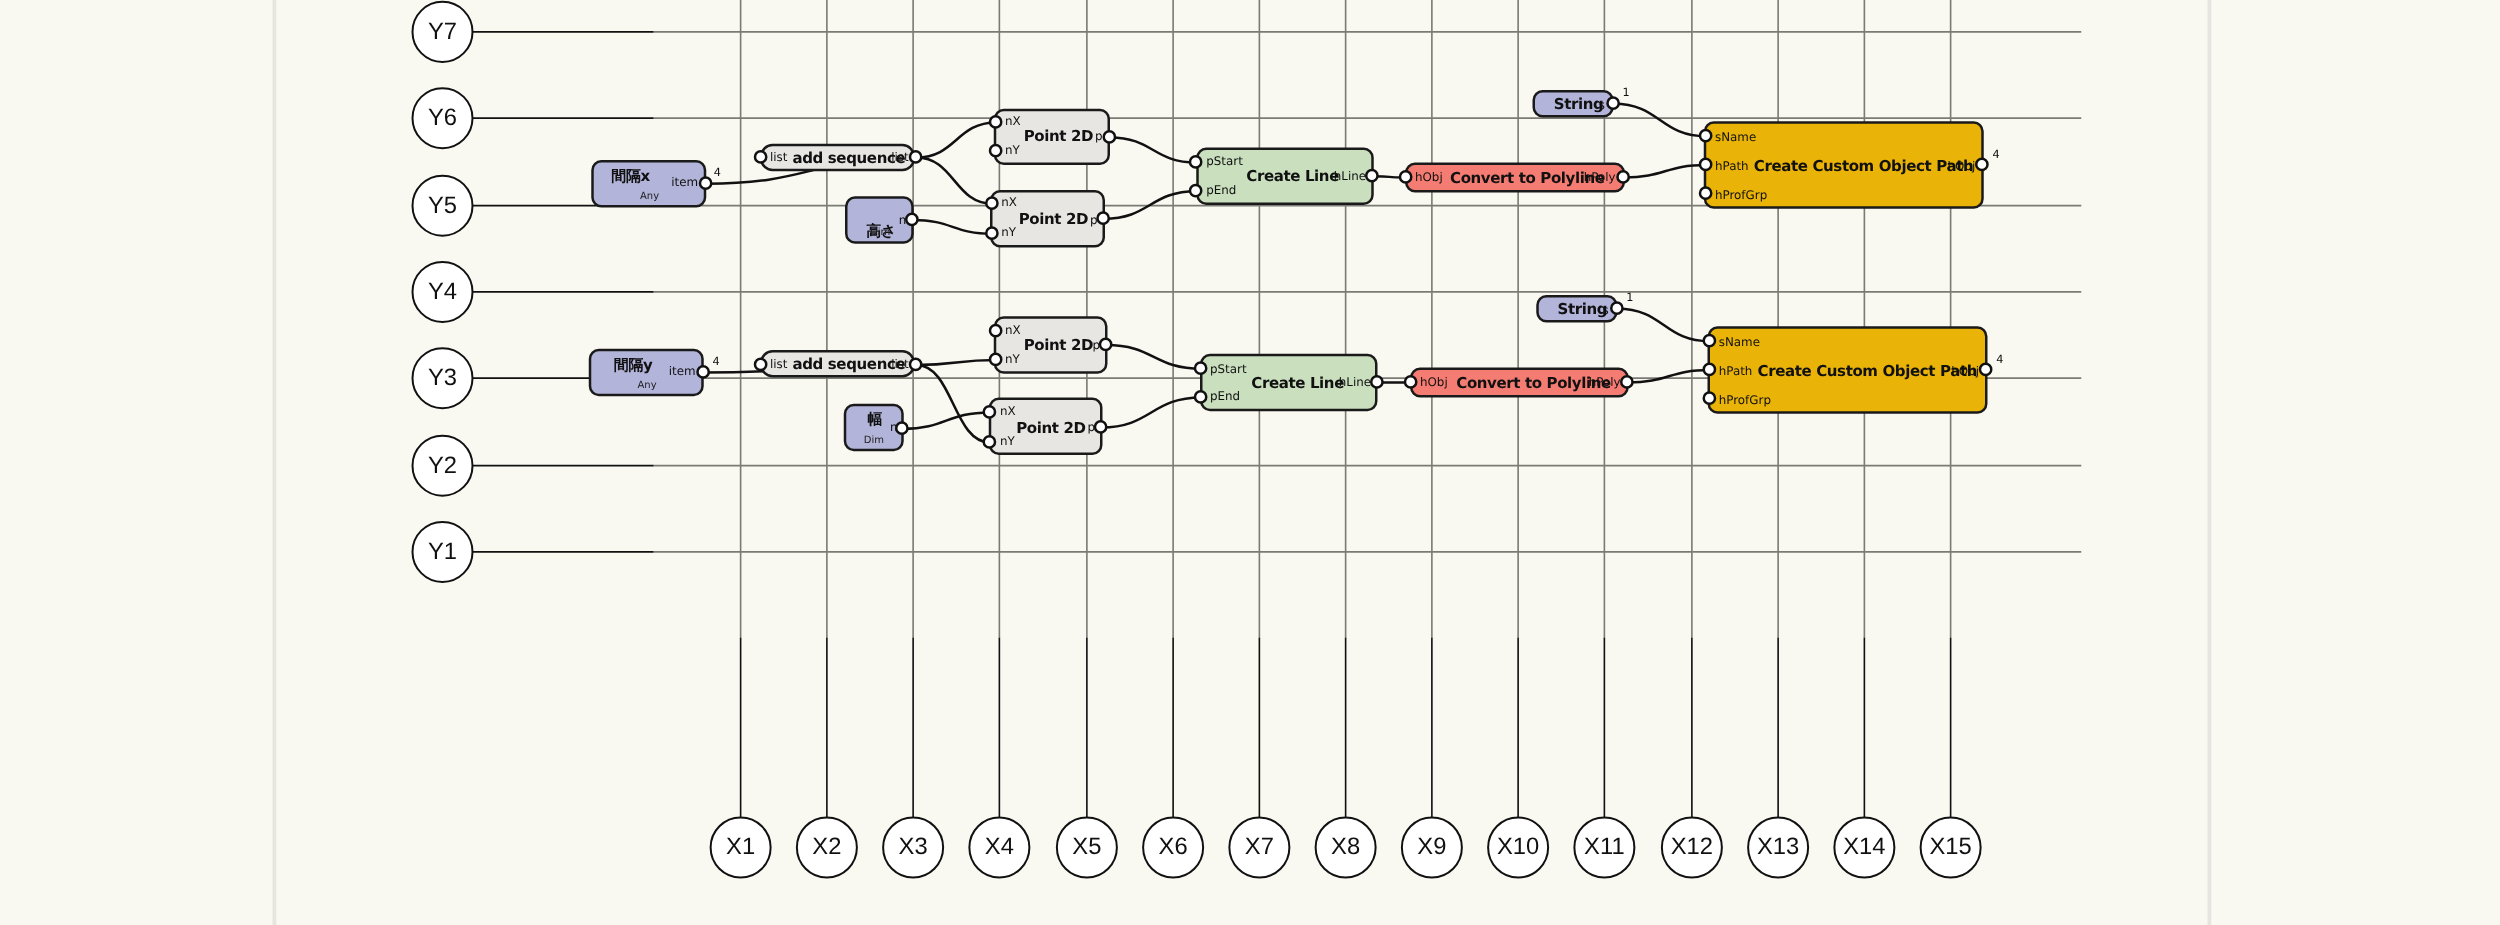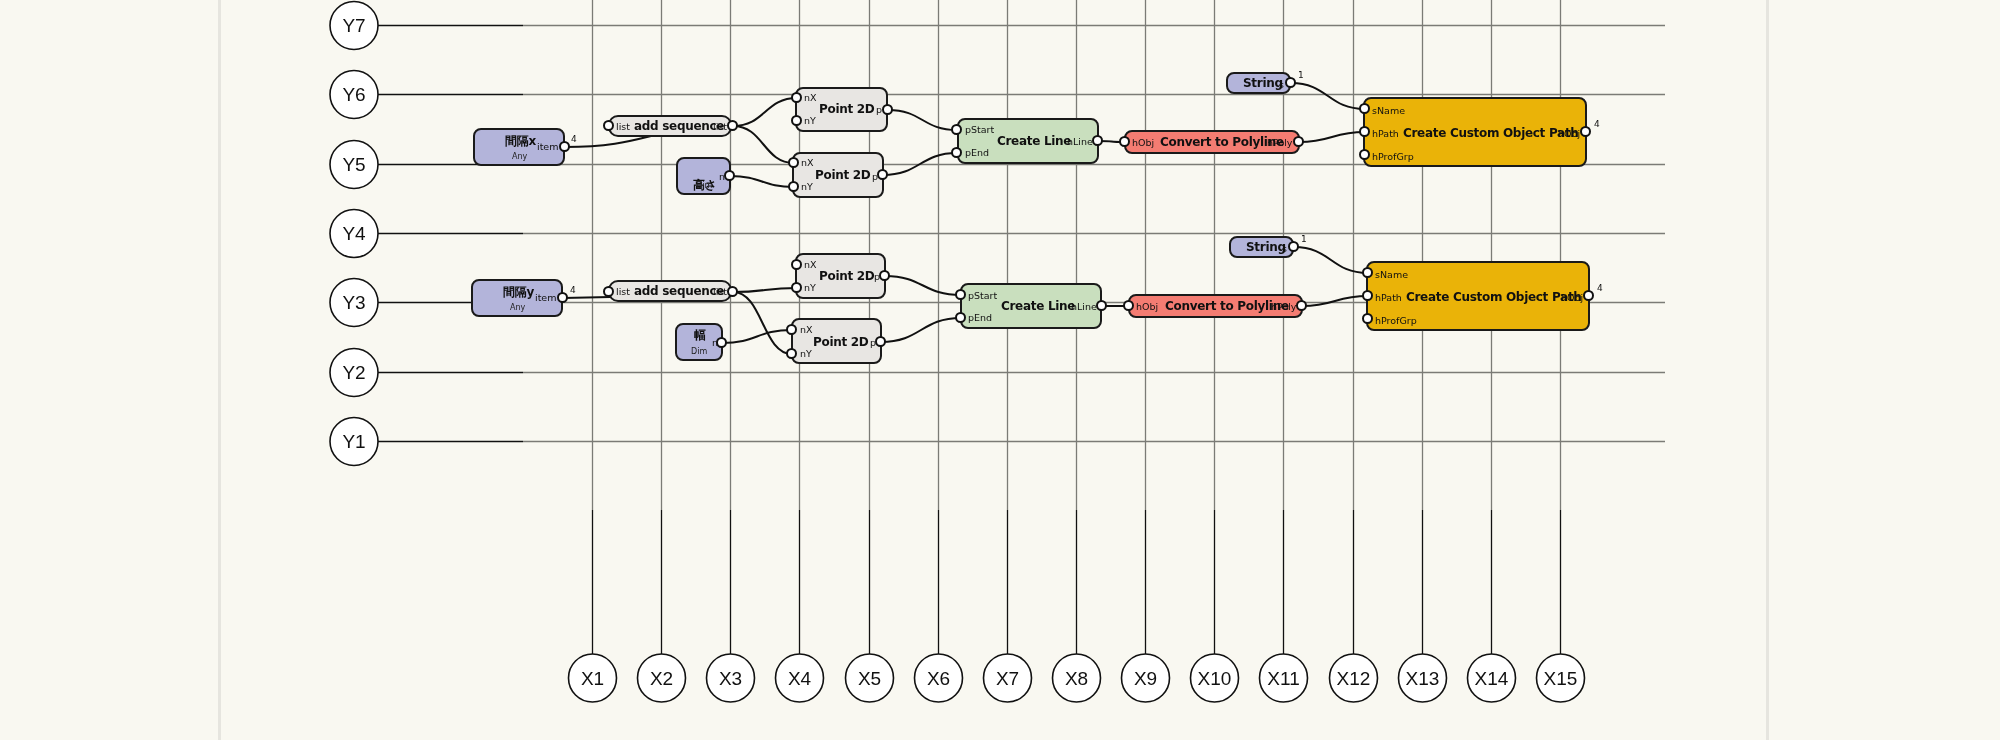--- a/index.html
+++ b/index.html
@@ -180,21 +180,21 @@
         <text x="1491.5" y="678" class="bubble-text">X14</text>
       </g>
       <g>
         <circle cx="1560.5" cy="678" r="24" fill="#fff" stroke="#111" stroke-width="1.6"></circle>
         <text x="1560.5" y="678" class="bubble-text">X15</text>
       </g>
     </g>
 </svg>
 
 <div class="node purple" style="left:473px;top:128px;width:92px;height:38px;">
-  <span class="title" style="left:30px;top:3px;">間隔x</span>
+  <span class="title" style="left:14px;top:3px;">間隔x</span>
   <span class="sub" style="left:37px;top:22px;">Any</span>
   <span class="plabel" style="left:62px;top:11px;">item</span>
 </div>
 <div class="port" style="left:559px;top:141px;"></div>
 <span class="badge" style="left:571px;top:134px;">4</span>
 
 <div class="node gray" style="left:608px;top:115px;width:124px;height:22px;border-radius:10px;">
   <span class="plabel" style="left:6px;top:4px;">list</span>
   <span class="title seq-hint" style="left:24px;top:2px;">add sequence</span>
   <span class="plabel" style="left:103px;top:4px;">list</span>
@@ -261,21 +261,21 @@
   <span class="title" style="left:38px;top:27px;">Create Custom Object Path</span>
   <span class="plabel" style="left:193px;top:29px;">hObj</span>
 </div>
 <div class="port" style="left:1359px;top:103px;"></div>
 <div class="port" style="left:1359px;top:126px;"></div>
 <div class="port" style="left:1359px;top:149px;"></div>
 <div class="port" style="left:1580px;top:126px;"></div>
 <span class="badge" style="left:1594px;top:119px;">4</span>
 
 <div class="node purple" style="left:471px;top:279px;width:92px;height:38px;">
-  <span class="title" style="left:30px;top:3px;">間隔y</span>
+  <span class="title" style="left:18px;top:3px;">間隔y</span>
   <span class="sub" style="left:37px;top:22px;">Any</span>
   <span class="plabel" style="left:62px;top:11px;">item</span>
 </div>
 <div class="port" style="left:557px;top:292px;"></div>
 <span class="badge" style="left:570px;top:285px;">4</span>
 
 <div class="node gray" style="left:608px;top:280px;width:124px;height:22px;border-radius:10px;">
   <span class="plabel" style="left:6px;top:4px;">list</span>
   <span class="title seq-hint" style="left:24px;top:2px;">add sequence</span>
   <span class="plabel" style="left:103px;top:4px;">list</span>

